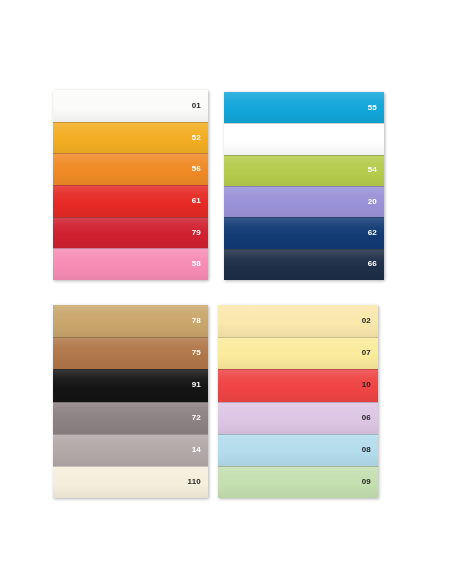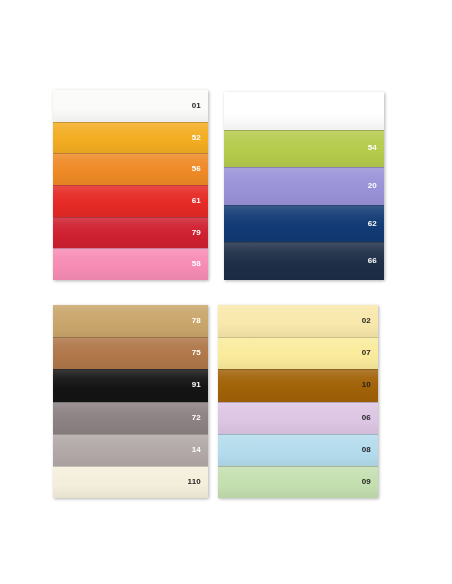--- a/index.html
+++ b/index.html
@@ -94,20 +94,23 @@
         <span class="code light">61</span>
       </div>
       <div class="swatch" style="background: rgb(207, 32, 48);">
         <span class="code light">79</span>
       </div>
       <div class="swatch" style="background: rgb(247, 140, 180);">
         <span class="code light">58</span>
       </div>
     </div>
     <div class="panel" style="left: 224px; top: 92px; width: 160px; height: 188px;">
+      <div class="swatch" style="background: rgb(18, 166, 216);">
+        <span class="code light">55</span>
+      </div>
       <div class="swatch">
         <span class="code light">60</span>
       </div>
       <div class="swatch" style="background: rgb(181, 203, 76);">
         <span class="code light">54</span>
       </div>
       <div class="swatch" style="background: rgb(154, 146, 216);">
         <span class="code light">20</span>
       </div>
       <div class="swatch" style="background: rgb(18, 58, 116);">
@@ -137,21 +140,21 @@
         <span class="code dark">110</span>
       </div>
     </div>
     <div class="panel" style="left: 218px; top: 305px; width: 160px; height: 193px;">
       <div class="swatch" style="background: rgb(249, 232, 171);">
         <span class="code dark">02</span>
       </div>
       <div class="swatch" style="background: rgb(250, 235, 156);">
         <span class="code dark">07</span>
       </div>
-      <div class="swatch" style="background: #a16207;">
+      <div class="swatch" style="background: #ef4444;">
         <span class="code dark">10</span>
       </div>
       <div class="swatch" style="background: rgb(221, 198, 228);">
         <span class="code dark">06</span>
       </div>
       <div class="swatch" style="background: rgb(180, 220, 237);">
         <span class="code dark">08</span>
       </div>
       <div class="swatch" style="background: rgb(196, 223, 176);">
         <span class="code dark">09</span>

